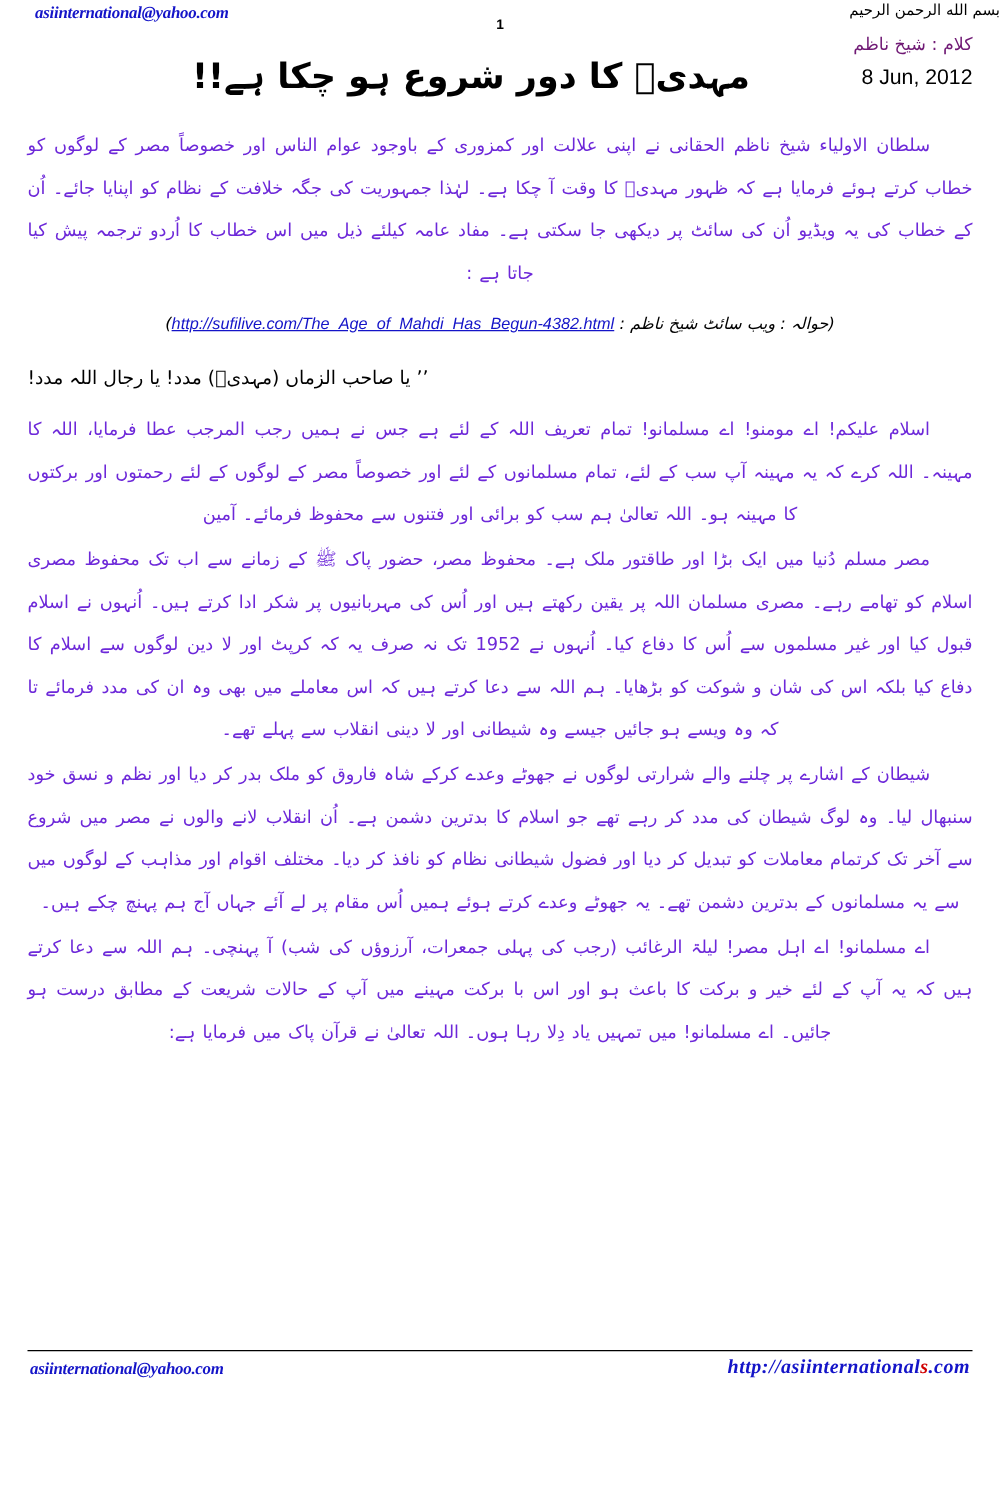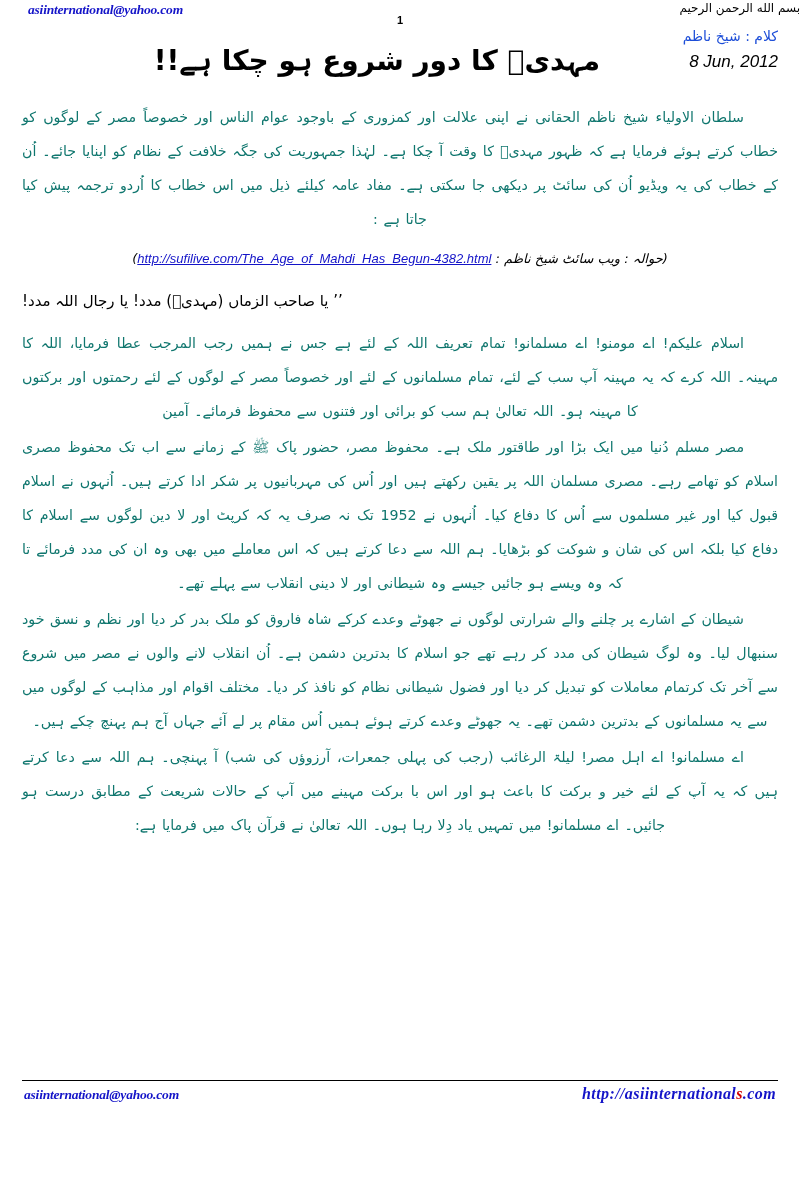--- a/index.html
+++ b/index.html
@@ -58,33 +58,32 @@
     color: #000;
   }
   .hdr-author {
     position: absolute;
     right: 22px;
     top: 28px;
     text-align: right;
     direction: rtl;
     font-family: "DejaVu Sans", sans-serif;
     font-size: 14px;
-    color: #1d4ed8;
+    color: #701a75;
     white-space: nowrap;
   }
   .hdr-date {
     position: absolute;
     right: 22px;
     top: 52px;
     text-align: right;
     font-family: "Liberation Sans", sans-serif;
     font-size: 17px;
     color: #000;
     white-space: nowrap;
-    font-style: italic;
   }
   .doc-title {
     position: absolute;
     right: 200px;
     top: 44px;
     direction: rtl;
     text-align: left;
     font-family: "DejaVu Sans", sans-serif;
     font-size: 28px;
     font-weight: bold;
@@ -102,21 +101,21 @@
     bottom: 62px;
     direction: rtl;
   }
   p.urdu {
     direction: rtl;
     text-align: justify;
     text-align-last: center;
     font-family: "DejaVu Sans", sans-serif;
     font-size: 14.2px;
     line-height: 34px;
-    color: #0f766e;
+    color: #6d28d9;
     margin: 0 0 2px 0;
     text-indent: 34px;
     word-spacing: 1px;
   }
   .ref-line {
     direction: rtl;
     text-align: center;
     font-family: "DejaVu Sans", sans-serif;
     font-size: 13px;
     line-height: 30px;

